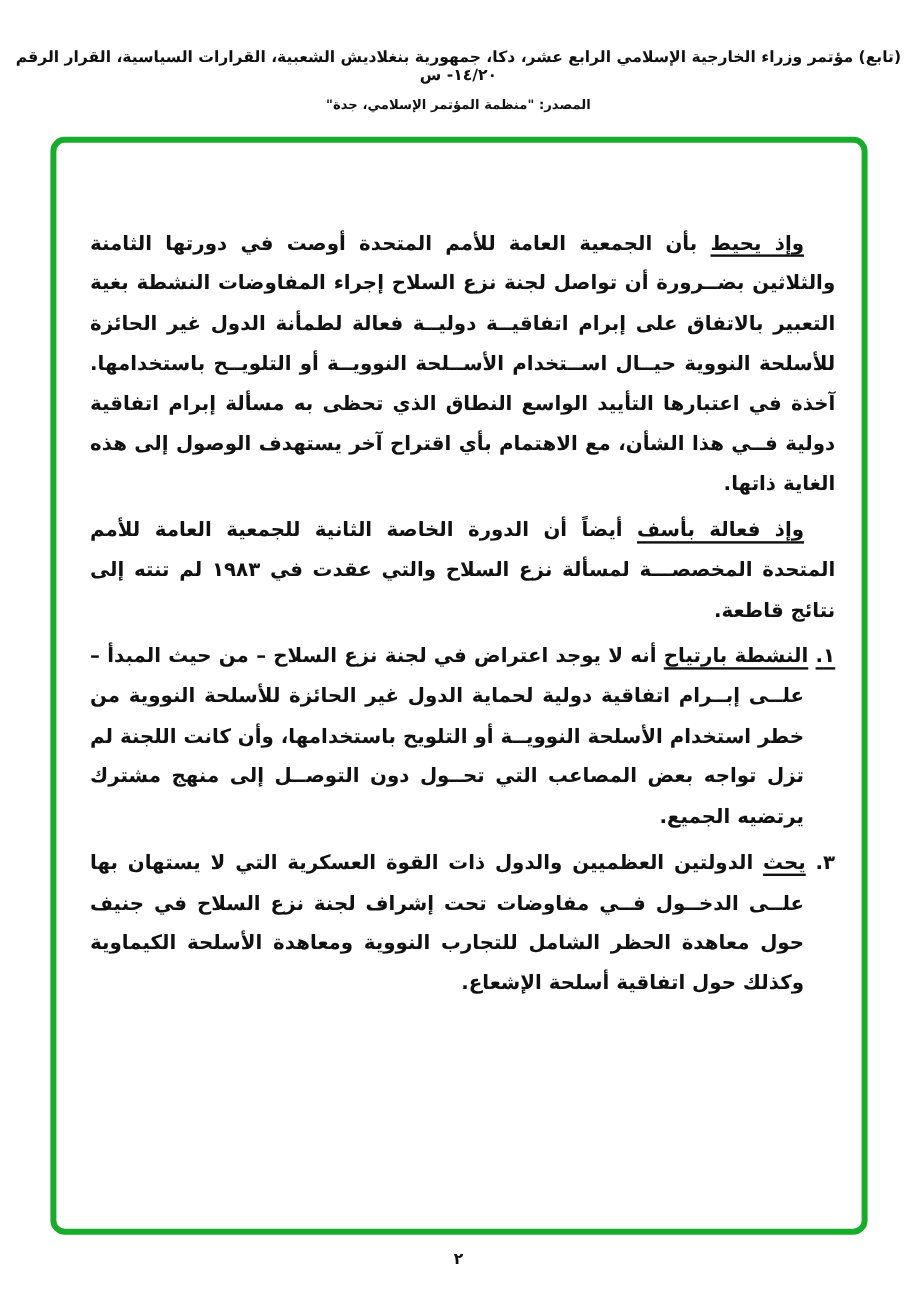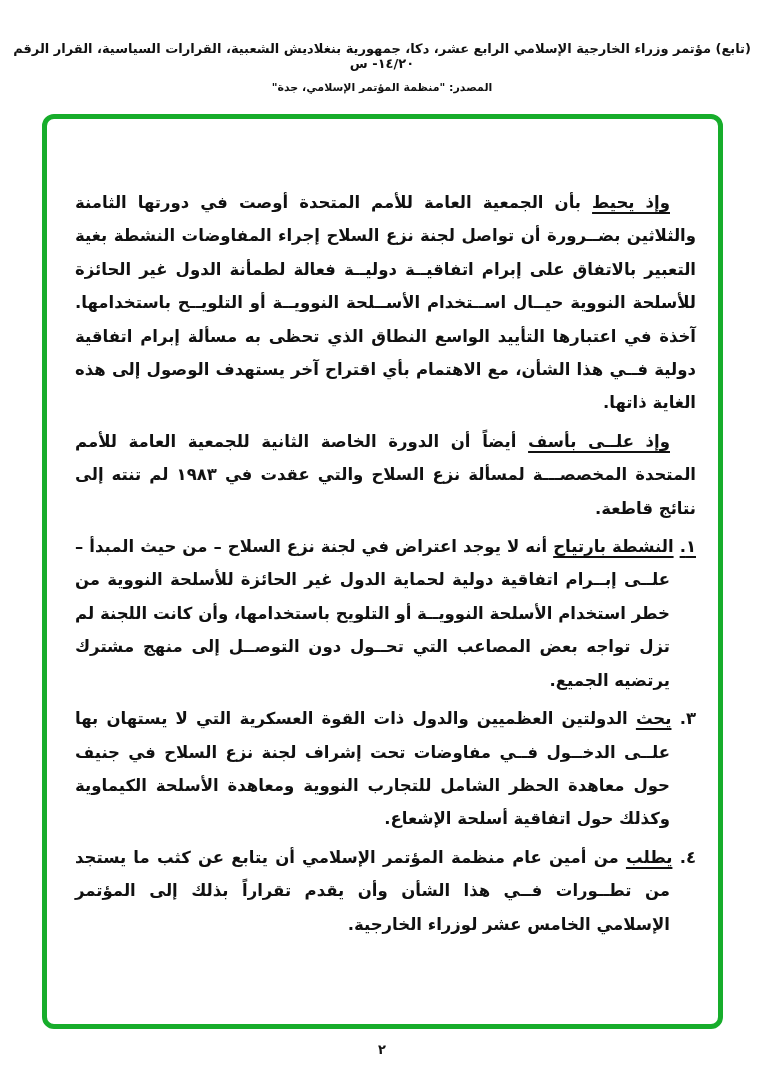--- a/index.html
+++ b/index.html
@@ -61,24 +61,23 @@
   <div class="header-line1">(تابع) مؤتمر وزراء الخارجية الإسلامي الرابع عشر، دكا، جمهورية بنغلاديش الشعبية، القرارات السياسية، القرار الرقم ١٤/٢٠- س</div>
   <div class="header-line2">المصدر:  "منظمة المؤتمر الإسلامي، جدة"</div>
 </div>
 
 <div class="frame"></div>
 
 <div class="content">
 
   <p class="para"><span class="lead">وإذ يحيط</span><span> بأن الجمعية العامة للأمم المتحدة أوصت في دورتها الثامنة والثلاثين بضــرورة أن تواصل لجنة نزع السلاح إجراء المفاوضات النشطة بغية التعبير بالاتفاق على إبرام اتفاقيــة دوليــة فعالة لطمأنة الدول غير الحائزة للأسلحة النووية حيــال اســتخدام الأســلحة النوويــة أو التلويــح باستخدامها. آخذة في اعتبارها التأييد الواسع النطاق الذي تحظى به مسألة إبرام اتفاقية دولية فــي هذا الشأن، مع الاهتمام بأي اقتراح آخر يستهدف الوصول إلى هذه الغاية ذاتها.</span></p>
 
-  <p class="para"><span class="lead">وإذ علــى بأسف</span><span> أيضاً أن الدورة الخاصة الثانية للجمعية العامة للأمم المتحدة المخصصـــة لمسألة نزع السلاح والتي عقدت في ١٩٨٣ لم تنته إلى نتائج قاطعة.</span></p>
+  <p class="para"><span class="lead">وإذ فعالة بأسف</span><span> أيضاً أن الدورة الخاصة الثانية للجمعية العامة للأمم المتحدة المخصصـــة لمسألة نزع السلاح والتي عقدت في ١٩٨٣ لم تنته إلى نتائج قاطعة.</span></p>
 
   <p class="item"><span class="num lead">١.</span>&nbsp;<span class="lead">النشطة بارتياح</span><span> أنه لا يوجد اعتراض في لجنة نزع السلاح – من حيث المبدأ – علــى إبــرام اتفاقية دولية لحماية الدول غير الحائزة للأسلحة النووية من خطر استخدام الأسلحة النوويــة أو التلويح باستخدامها، وأن كانت اللجنة لم تزل تواجه بعض المصاعب التي تحــول دون التوصــل إلى منهج مشترك يرتضيه الجميع.</span></p>
 
 
   <p class="item"><span class="num">٣.</span>&nbsp;<span class="lead">يحث</span><span> الدولتين العظميين والدول ذات القوة العسكرية التي لا يستهان بها علــى الدخــول فــي مفاوضات تحت إشراف لجنة نزع السلاح في جنيف حول معاهدة الحظر الشامل للتجارب النووية ومعاهدة الأسلحة الكيماوية وكذلك حول اتفاقية أسلحة الإشعاع.</span></p>
 
-  <p class="item"><span class="num">٤.</span>&nbsp;<span class="lead">يطلب</span><span> من أمين عام منظمة المؤتمر الإسلامي أن يتابع عن كثب ما يستجد من تطــورات فــي هذا الشأن وأن يقدم تقراراً بذلك إلى المؤتمر الإسلامي الخامس عشر لوزراء الخارجية.</span></p>
 
 </div>
 
 <div class="page-num">٢</div>
 
 </body></html>

